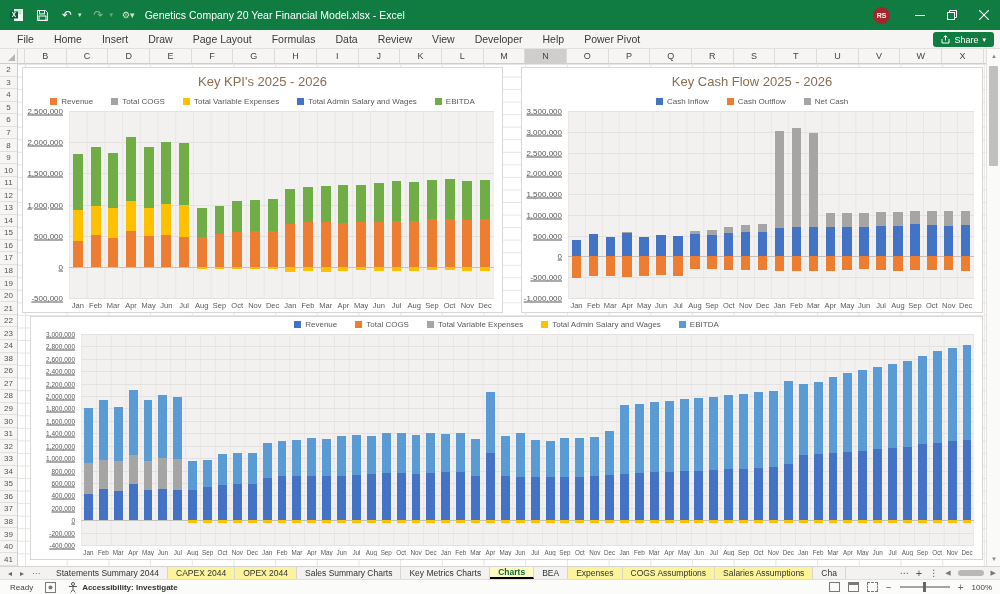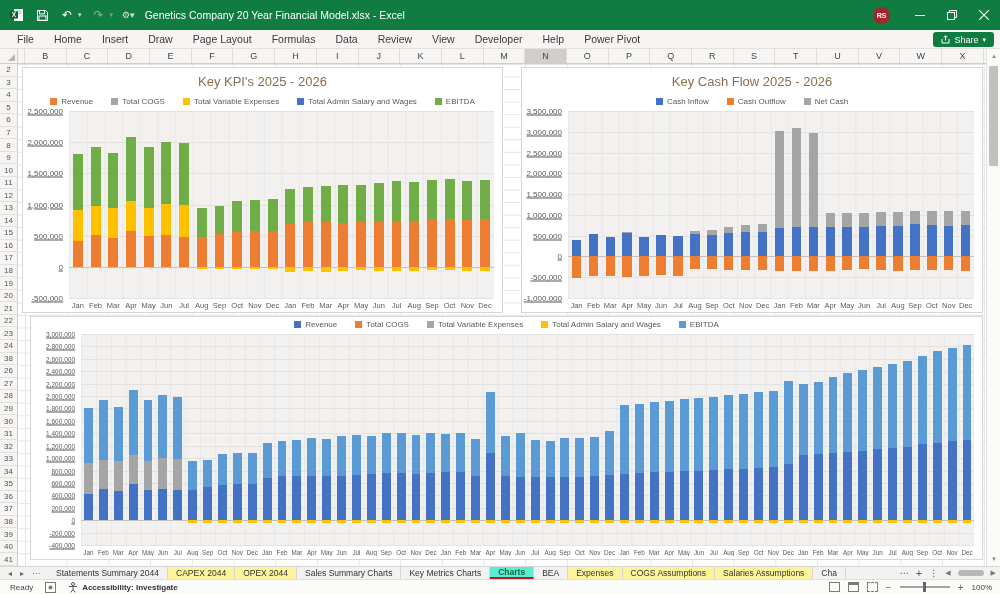--- a/index.html
+++ b/index.html
@@ -67,21 +67,21 @@
   
   .vscroll{position:absolute;right:0;top:49px;width:14px;height:517px;background:#fafaf9;border-left:1px solid #e3e1df;box-sizing:border-box;z-index:3;}
   .vthumb{position:absolute;left:2px;top:17px;width:9px;height:100px;background:#c1c0bf;border-radius:1px;}
   .varrow{position:absolute;left:0;width:14px;height:14px;display:flex;align-items:center;justify-content:center;font-size:6px;color:#8a8886;}
   
   .tabstrip{position:absolute;left:0;top:566px;width:1000px;height:13px;background:#f3f2f1;border-top:1px solid #d8d6d4;
             display:flex;align-items:stretch;box-sizing:border-box;z-index:4;}
   .tabnav{display:flex;align-items:center;gap:8px;padding:0 8px;color:#666;font-size:8px;}
   .stab{display:flex;align-items:center;padding:0 8px;font-size:8.5px;color:#333;border-right:1px solid #d8d6d4;white-space:nowrap;overflow:hidden;}
   .stab.yellow{background:#fbf49c;}
-  .stab.active{background:#5eead4;color:#0d6b38;font-weight:bold;border-bottom:2px solid #b91c1c;box-sizing:border-box;}
+  .stab.active{background:#fef9c3;color:#0d6b38;font-weight:bold;border-bottom:2px solid #000000;box-sizing:border-box;}
   .tabend{margin-left:auto;display:flex;align-items:center;gap:7px;padding-right:4px;color:#555;font-size:9px;}
   .hthumb{width:26px;height:6px;background:#b9b8b6;border-radius:3px;}
   
   .statusbar{position:absolute;left:0;top:579px;width:1000px;height:15px;background:#fbfbfa;border-top:1px solid #e1dfdd;
              display:flex;align-items:center;box-sizing:border-box;font-size:8px;color:#444;}
   .sb-left{display:flex;align-items:center;gap:12px;padding-left:10px;}
   .sb-right{margin-left:auto;display:flex;align-items:center;gap:8px;padding-right:8px;}
   .viewicon{width:11px;height:10px;border:1px solid #7a7977;box-sizing:border-box;}
   .viewicon.v2{border-top:3px solid #7a7977;}
   .viewicon.v3{border-style:dashed;}

